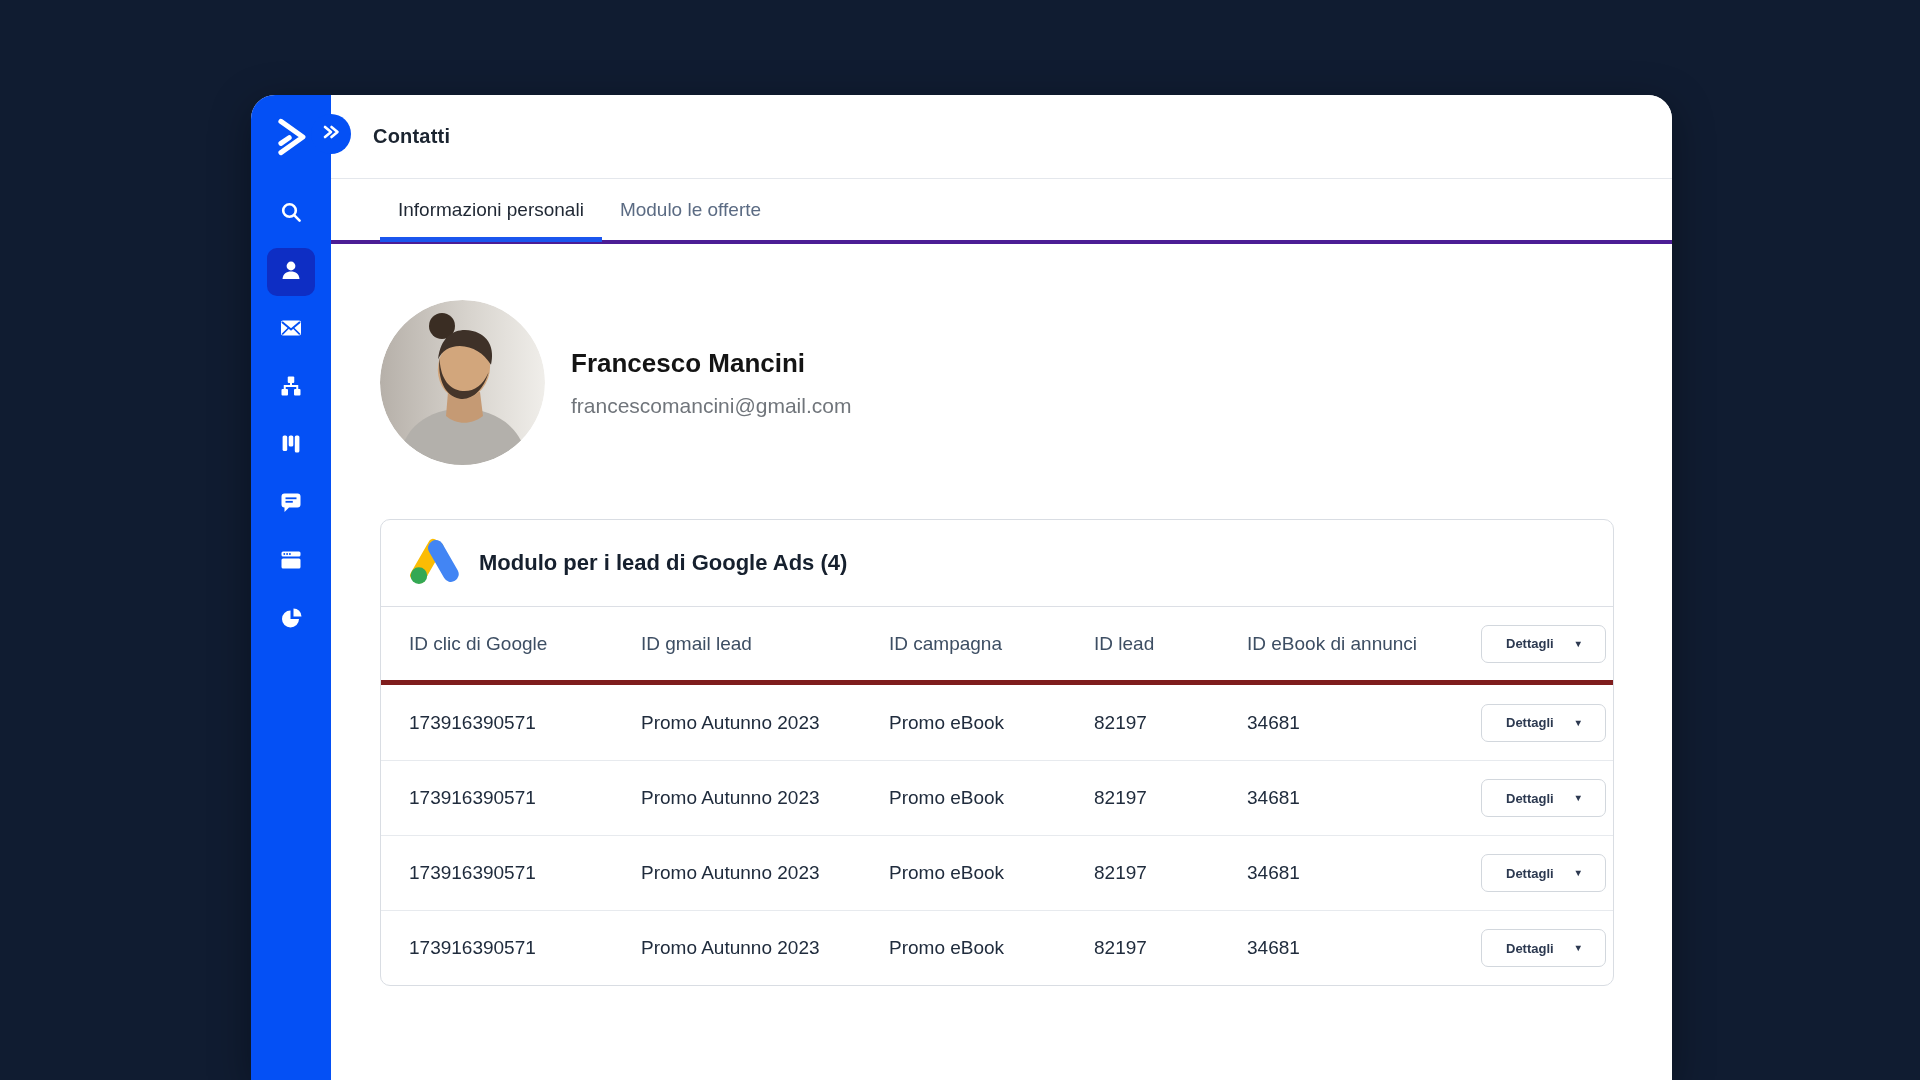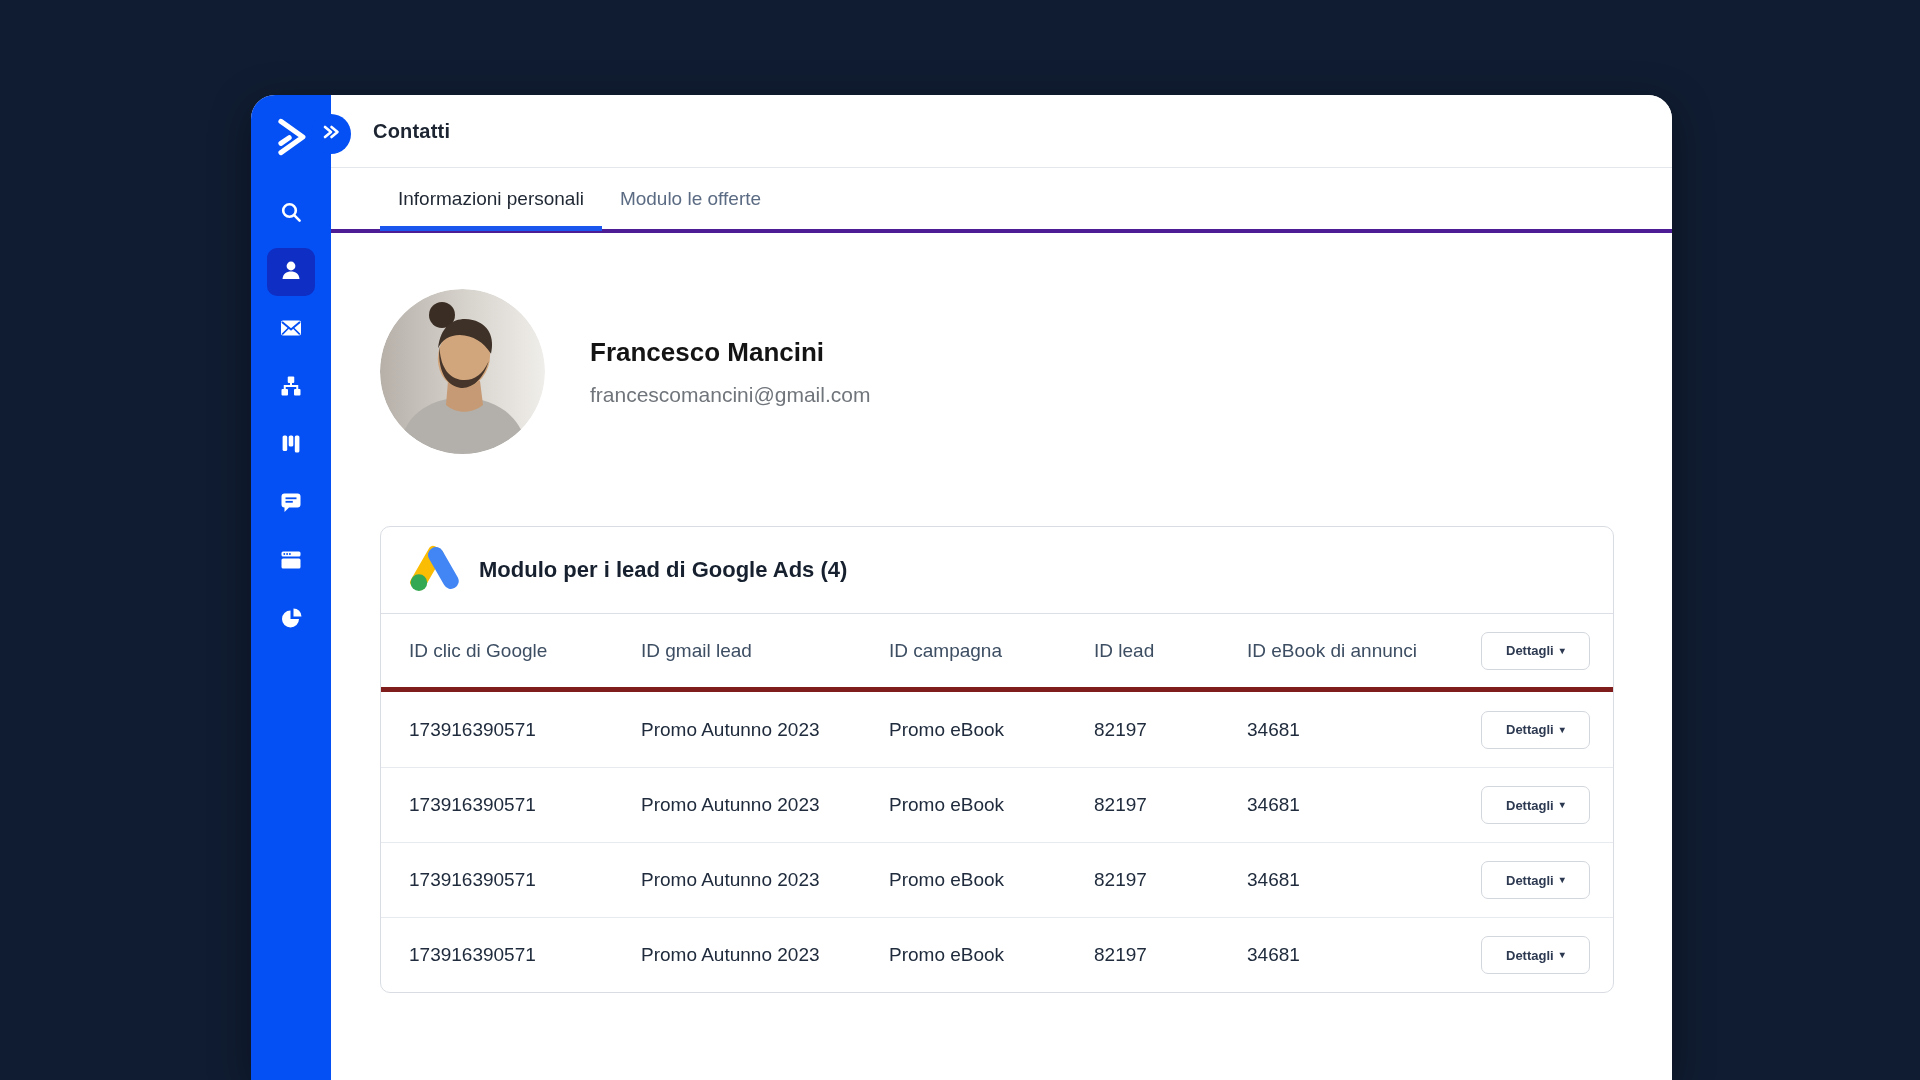--- a/index.html
+++ b/index.html
@@ -36,46 +36,46 @@
   .nav-item.active{background:var(--nav-active);}
   
   .collapse-badge{
     position:absolute;left:60px;top:19px;width:40px;height:40px;border-radius:50%;
     background:var(--nav-blue);display:flex;align-items:center;justify-content:center;
     z-index:6;cursor:pointer;
   }
   
   .main{position:absolute;left:80px;top:0;right:0;bottom:0;background:#fff;border-radius:0 24px 0 0;}
   .topbar{
-    height:73px;display:flex;align-items:center;padding-left:42px;
+    height:84px;display:flex;align-items:center;padding-left:42px;
     border-bottom:1px solid #e4e7ec;
   }
   .topbar-title{font-size:20px;font-weight:700;color:#1b2430;letter-spacing:.2px;}
   .tabbar{
     height:65px;display:flex;padding-left:49px;
     border-bottom:4px solid #4c1d95;
   }
   .tab{
     position:relative;display:flex;align-items:center;padding:0 18px;
     font-size:19px;color:#5b6b83;cursor:pointer;white-space:nowrap;
   }
   .tab.active{color:#1f2733;}
   .tab.active::after{
     content:"";position:absolute;left:0;right:0;bottom:-2px;height:5px;
     background:var(--accent);
   }
   .content{padding-left:49px;}
   
-  .profile{margin-top:56px;display:flex;align-items:center;gap:45px;}
+  .profile{margin-top:56px;display:flex;align-items:center;gap:26px;}
   .avatar{width:165px;height:165px;border-radius:50%;overflow:hidden;flex:0 0 auto;}
   .contact-name{font-size:26px;font-weight:700;color:#141414;margin-bottom:15px;}
   .contact-email{font-size:21px;color:#70757b;}
   
   .card{
-    margin-top:72px;width:1234px;
+    margin-top:54px;width:1234px;
     border:1px solid #d9dde3;border-radius:10px;background:#fff;
   }
   .card-head{
     height:87px;display:flex;align-items:center;gap:20px;
     padding-left:28px;border-bottom:1px solid #dcdfe5;
   }
   .card-title{font-size:22px;font-weight:700;color:#16202e;}
   .grid-row{
     display:grid;
     grid-template-columns:232px 248px 205px 153px 234px 1fr;
@@ -85,21 +85,21 @@
   }
   .thead{height:78px;color:#3d4e63;border-bottom:5px solid #7f1d1d;}
   .trow{height:75px;color:#202c3d;}
   .trow + .trow{border-top:1px solid #e7eaee;}
   .btn-cell{justify-self:end;}
   .details-btn{
     height:38px;padding:0 24px;background:#fff;
     border:1px solid #d2d7dd;border-radius:7px;
     font-family:"Liberation Sans", sans-serif;
     font-size:13px;font-weight:700;color:#2c3950;
-    display:inline-flex;align-items:center;gap:6px;cursor:pointer;
+    display:inline-flex;align-items:center;gap:22px;cursor:pointer;
   }
   .caret{font-size:10px;line-height:1;color:#2c3950;}
 </style>
 </head>
 <body>
 
 <div class="window">
 
   <div class="sidebar">
     <div class="ac-logo">

